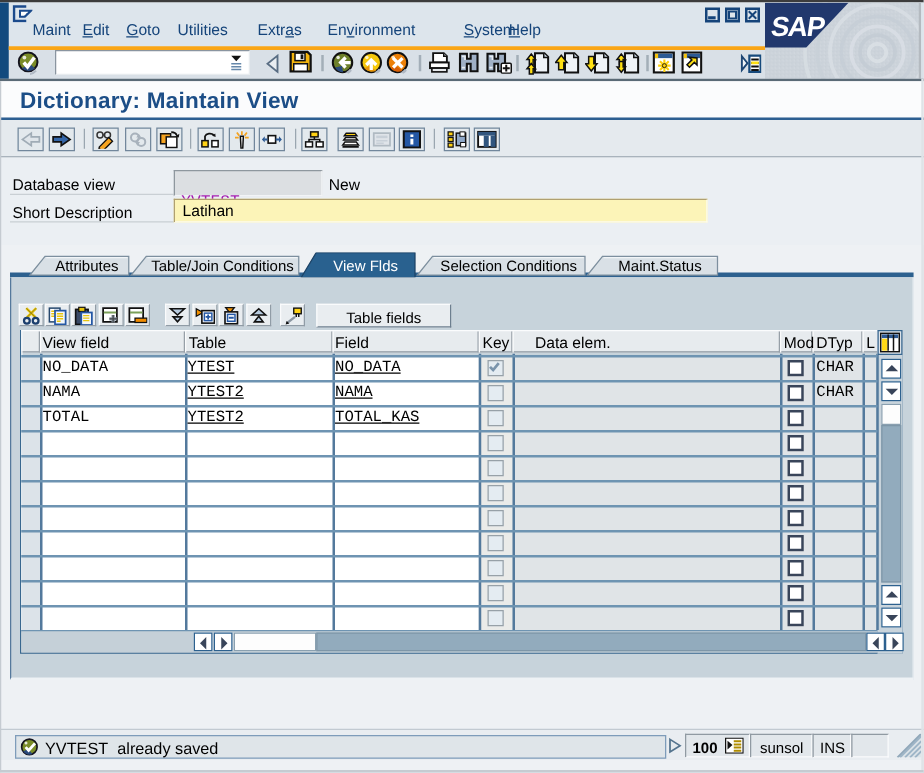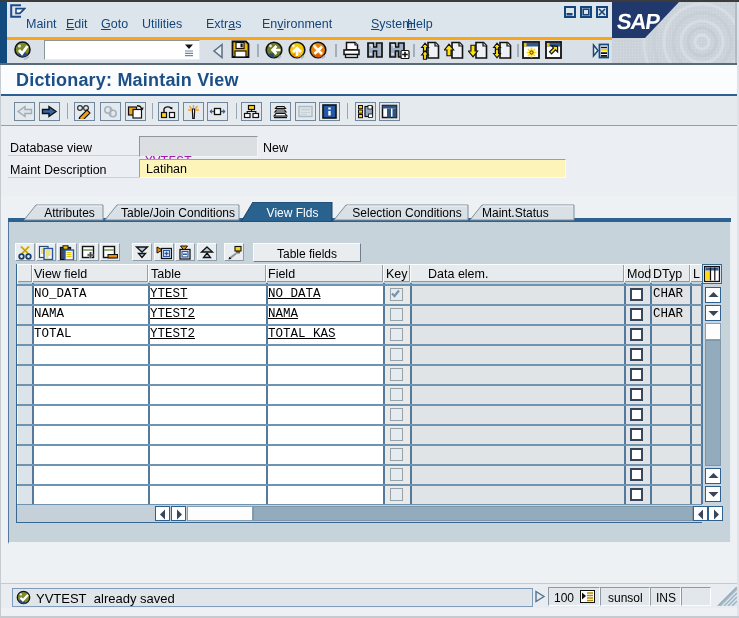--- a/index.html
+++ b/index.html
@@ -337,42 +337,42 @@
       <rect x="1.5" y="1.5" width="14" height="3" fill="#31557e"></rect>
       <rect x="6" y="4.5" width="4" height="9" fill="#31557e"></rect>
       <rect x="11.5" y="4.5" width="4" height="9" fill="#31557e"></rect>
     </svg>
   </div>
 <div class="abs" style="left:0;top:126px;width:739px;height:70px;background:#ebeff3;"></div>
 <div class="abs" style="left:10px;top:141px;font-size:12.5px;color:#000;position:absolute;">Database view</div>
 <div class="abs" style="left:8px;top:155px;width:131px;height:1px;background:#c9cfd4;"></div>
 <div class="abs" style="left:139px;top:136px;width:119px;height:21px;background:#dcdfe2;border-top:1px solid #8e979e;border-left:1px solid #8e979e;border-bottom:1px solid #f2f4f6;border-right:1px solid #f2f4f6;font-family:'Liberation Mono',monospace;font-size:13px;color:#a21caf;padding:17px 0 0 5px;">YVTEST</div>
 <div class="abs" style="left:263px;top:141px;font-size:12.5px;color:#000;text-align:right;">New</div>
-<div class="abs" style="left:10px;top:163px;font-size:12.5px;color:#000;">Maint Description</div>
+<div class="abs" style="left:10px;top:163px;font-size:12.5px;color:#000;">Short Description</div>
 <div class="abs" style="left:8px;top:177px;width:131px;height:1px;background:#c9cfd4;"></div>
 <div class="abs" style="left:139px;top:159px;width:427px;height:19px;background:#fcf4b8;border-top:1px solid #b0a070;border-left:1px solid #b0a070;border-bottom:1px solid #fdfced;border-right:1px solid #fdfced;font-size:12.5px;color:#000;padding:2px 0 0 6px;">Latihan</div>
 <div class="abs" style="left:8px;top:202px;width:723px;height:20px;">
     <svg width="723" height="20">
       <rect x="0" y="16" width="723" height="4" fill="#2d618f"></rect>
       <polygon points="16,18 28,3 95,3 95,18" fill="#d9e0e6" stroke="#7d8f9e" stroke-width="1"></polygon>
       <line x1="29" y1="4" x2="94" y2="4" stroke="#f2f5f8" stroke-width="1"></line>
       <polygon points="97,18 109,3 231,3 231,18" fill="#d9e0e6" stroke="#7d8f9e" stroke-width="1"></polygon>
       <line x1="110" y1="4" x2="230" y2="4" stroke="#f2f5f8" stroke-width="1"></line>
       <polygon points="233,20 245,0 324,0 324,20" fill="#29618f" stroke="#1c4265" stroke-width="1"></polygon>
       <polygon points="326,18 338,3 460,3 460,18" fill="#d9e0e6" stroke="#7d8f9e" stroke-width="1"></polygon>
       <line x1="339" y1="4" x2="459" y2="4" stroke="#f2f5f8" stroke-width="1"></line>
       <polygon points="462,18 474,3 566,3 566,18" fill="#d9e0e6" stroke="#7d8f9e" stroke-width="1"></polygon>
       <line x1="475" y1="4" x2="565" y2="4" stroke="#f2f5f8" stroke-width="1"></line>
     </svg>
   </div>
 <div class="abs" style="left:36px;top:206px;width:67px;text-align:center;font-size:12px;color:#000;">Attributes</div>
 <div class="abs" style="left:117px;top:206px;width:122px;text-align:center;font-size:12px;color:#000;">Table/Join Conditions</div>
 <div class="abs" style="left:253px;top:206px;width:79px;text-align:center;font-size:12px;color:#fff;">View Flds</div>
 <div class="abs" style="left:346px;top:206px;width:122px;text-align:center;font-size:12px;color:#000;">Selection Conditions</div>
-<div class="abs" style="left:482px;top:206px;width:92px;text-align:left;font-size:12px;color:#000;">Maint.Status</div>
+<div class="abs" style="left:482px;top:206px;width:92px;text-align:center;font-size:12px;color:#000;">Maint.Status</div>
 <div class="abs" id="panel" style="left:8px;top:222px;width:723px;height:322px;background:#c7d3db;border-left:1px solid #55799c;border-right:1px solid #e8eef2;border-bottom:2px solid #eef2f5;">
 <div class="pbtn" style="left:6px;top:21px;">
       <svg width="16" height="15">
         <path d="M4 1.5 L11.5 9 M12 1.5 L4.5 9" stroke="#e8c50e" stroke-width="2"></path>
         <path d="M4 1.5 L11.5 9 M12 1.5 L4.5 9" stroke="#111" stroke-width="0.6" opacity="0.5"></path>
         <circle cx="4.5" cy="11.5" r="2.3" fill="none" stroke="#1c3f6e" stroke-width="1.8"></circle>
         <circle cx="11.5" cy="11.5" r="2.3" fill="none" stroke="#1c3f6e" stroke-width="1.8"></circle>
       </svg>
     </div>
 <div class="pbtn" style="left:27px;top:21px;">
@@ -600,21 +600,21 @@
         <path d="M4.5 7.7 l2.4 2.6 L12 4.7" stroke="#fff" stroke-width="2.3" fill="none"></path>
       </svg>
 <div style="position:absolute;left:23px;top:2px;font-size:13px;color:#000;">YVTEST&nbsp; already saved</div>
 </div>
 <div class="abs" style="left:534px;top:6px;">
       <svg width="12" height="13">
         <path d="M2 1.5 L10 6.5 L2 11.5 z" fill="#e4eaee" stroke="#54748e" stroke-width="1.4"></path>
       </svg>
     </div>
 <div class="abs" style="left:548px;top:3px;width:52px;height:19px;background:#e2e7eb;border-top:1px solid #909aa2;border-left:1px solid #909aa2;border-bottom:1px solid #fbfcfd;border-right:1px solid #fbfcfd;">
-<div style="position:absolute;left:5px;top:3px;font-size:12px;">100</div>
+<div style="position:absolute;left:5px;top:3px;font-size:12px;font-weight:bold;">100</div>
 <div style="position:absolute;left:31px;top:2px;">
         <svg width="15" height="13">
           <rect x="0.5" y="0.5" width="14" height="12" fill="#fff" stroke="#111"></rect>
           <path d="M2 2.5 l4 3.5 -4 3.5 z" fill="#111"></path>
           <path d="M7 3 h6 M7 5.5 h6 M7 8 h6 M7 10.5 h6" stroke="#b08d00" stroke-width="1.6"></path>
         </svg>
       </div>
 </div>
 <div class="abs" style="left:600px;top:3px;width:50px;height:19px;background:#e2e7eb;border-top:1px solid #909aa2;border-left:1px solid #909aa2;border-bottom:1px solid #fbfcfd;border-right:1px solid #fbfcfd;">
 <div style="position:absolute;left:7px;top:3px;font-size:12px;">sunsol</div>

